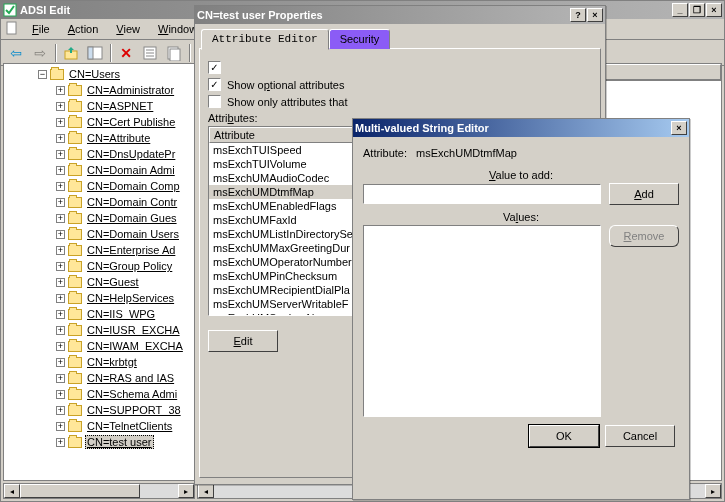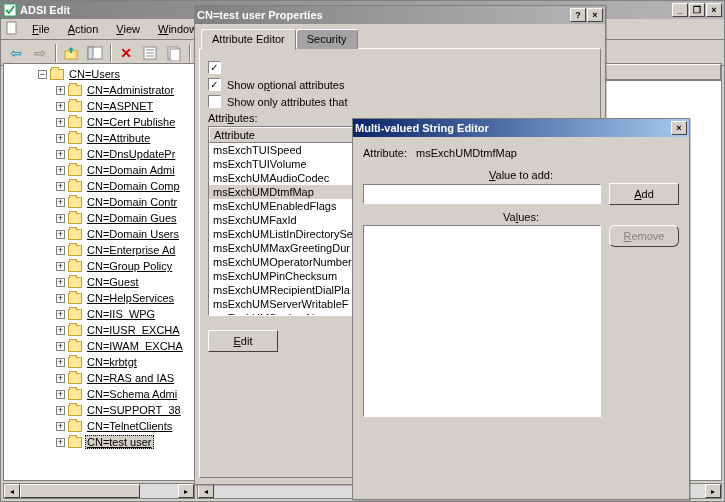--- a/index.html
+++ b/index.html
@@ -118,26 +118,26 @@
     font-size: 8px;
   }
   .scroll-thumb {
     height: 14px; background: #d4d0c8;
     border: 1px solid; border-color: #fff #404040 #404040 #fff;
   }
   
   .dialog-body { padding: 4px; }
   .tab-strip { display: flex; position: relative; top: 1px; padding-left: 2px; }
   .tab {
-    padding: 3px 10px; background: #a3a3a3;
+    padding: 3px 10px; background: #8b5cf6;
     border: 1px solid; border-color: #fff #808080 transparent #fff;
     border-radius: 3px 3px 0 0; cursor: pointer;
     position: relative;
   }
-  .tab.active { background: #d4d0c8; z-index: 2; border-bottom: 1px solid #d4d0c8; margin-bottom: -1px; }
+  .tab.active { background: #d4d0c8; z-index: 2; border-bottom: 1px solid #d4d0c8; margin-bottom: -1px; font-family: Liberation Mono, monospace; }
   .tab-panel {
     border: 1px solid; border-color: #fff #808080 #808080 #fff;
     padding: 8px; background: #d4d0c8;
   }
   .checkbox-row { display: flex; align-items: center; margin: 4px 0; gap: 6px; }
   .checkbox {
     width: 13px; height: 13px; background: #fff; border: 1px solid;
     border-color: #808080 #fff #fff #808080;
     display: flex; align-items: center; justify-content: center;
     font-size: 10px; cursor: pointer;
@@ -477,14 +477,18 @@
       <input class="textinput" style="flex: 1 1 0%;" value="">
       <button class="btn"><u>A</u>dd</button>
     </div>
     <div class="groupbox-text">Va<u>l</u>ues:</div>
     <div style="display:flex;gap:8px;">
       <div class="editor-values" style="flex:1;"></div>
       <div>
         <button class="btn" disabled=""><u>R</u>emove</button>
       </div>
     </div>
+    <div class="bottom-btns">
+      <button class="btn default">OK</button>
+      <button class="btn">Cancel</button>
+    </div>
   </div>
 </div>
 
 </body></html>

